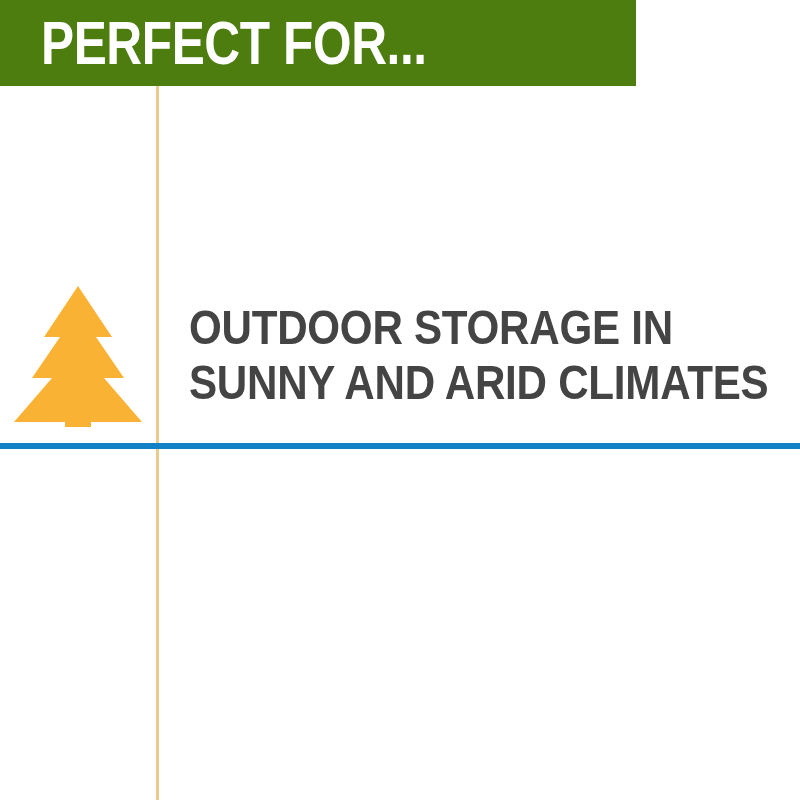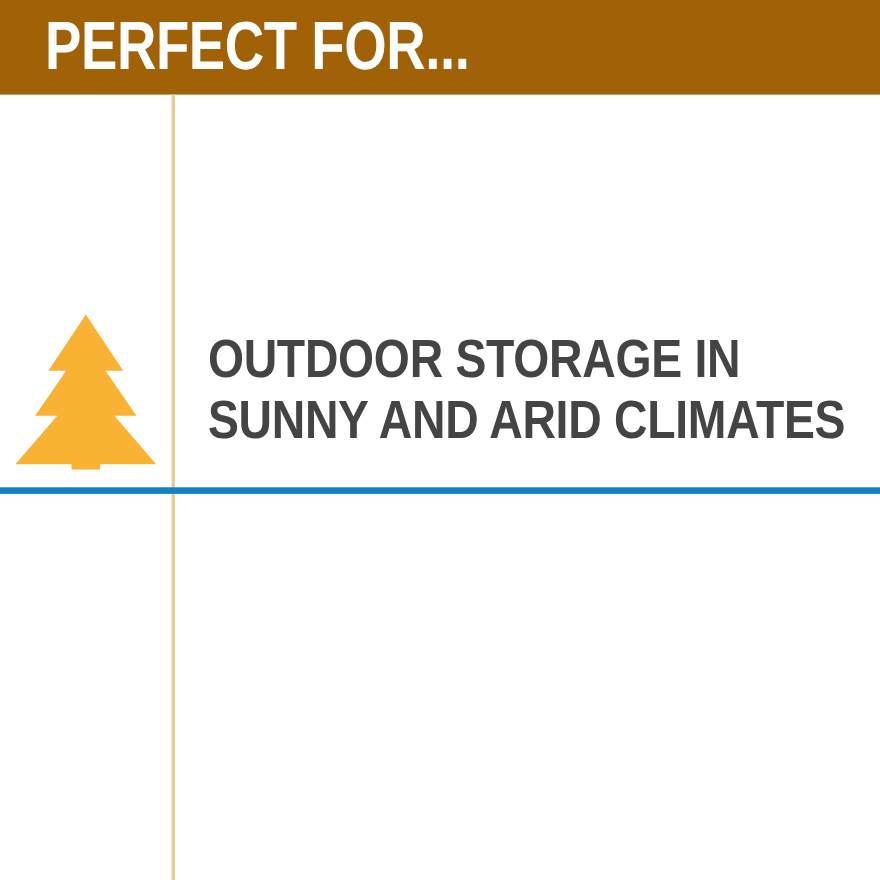--- a/index.html
+++ b/index.html
@@ -15,23 +15,23 @@
     background: #ffffff;
     overflow: hidden;
     font-family: "Liberation Sans", sans-serif;
   }
 
   
   .header-banner {
     position: absolute;
     left: 0;
     top: 0;
-    width: 800px;
+    width: 636px;
     height: 86px;
-    background: #a16207;
+    background: #4d7c0f;
   }
 
   .header-title {
     position: absolute;
     left: 41px;
     top: 3px;
     font-family: "Liberation Sans Narrow", "Liberation Sans", sans-serif;
     font-size: 62px;
     line-height: 80px;
     font-weight: bold;

